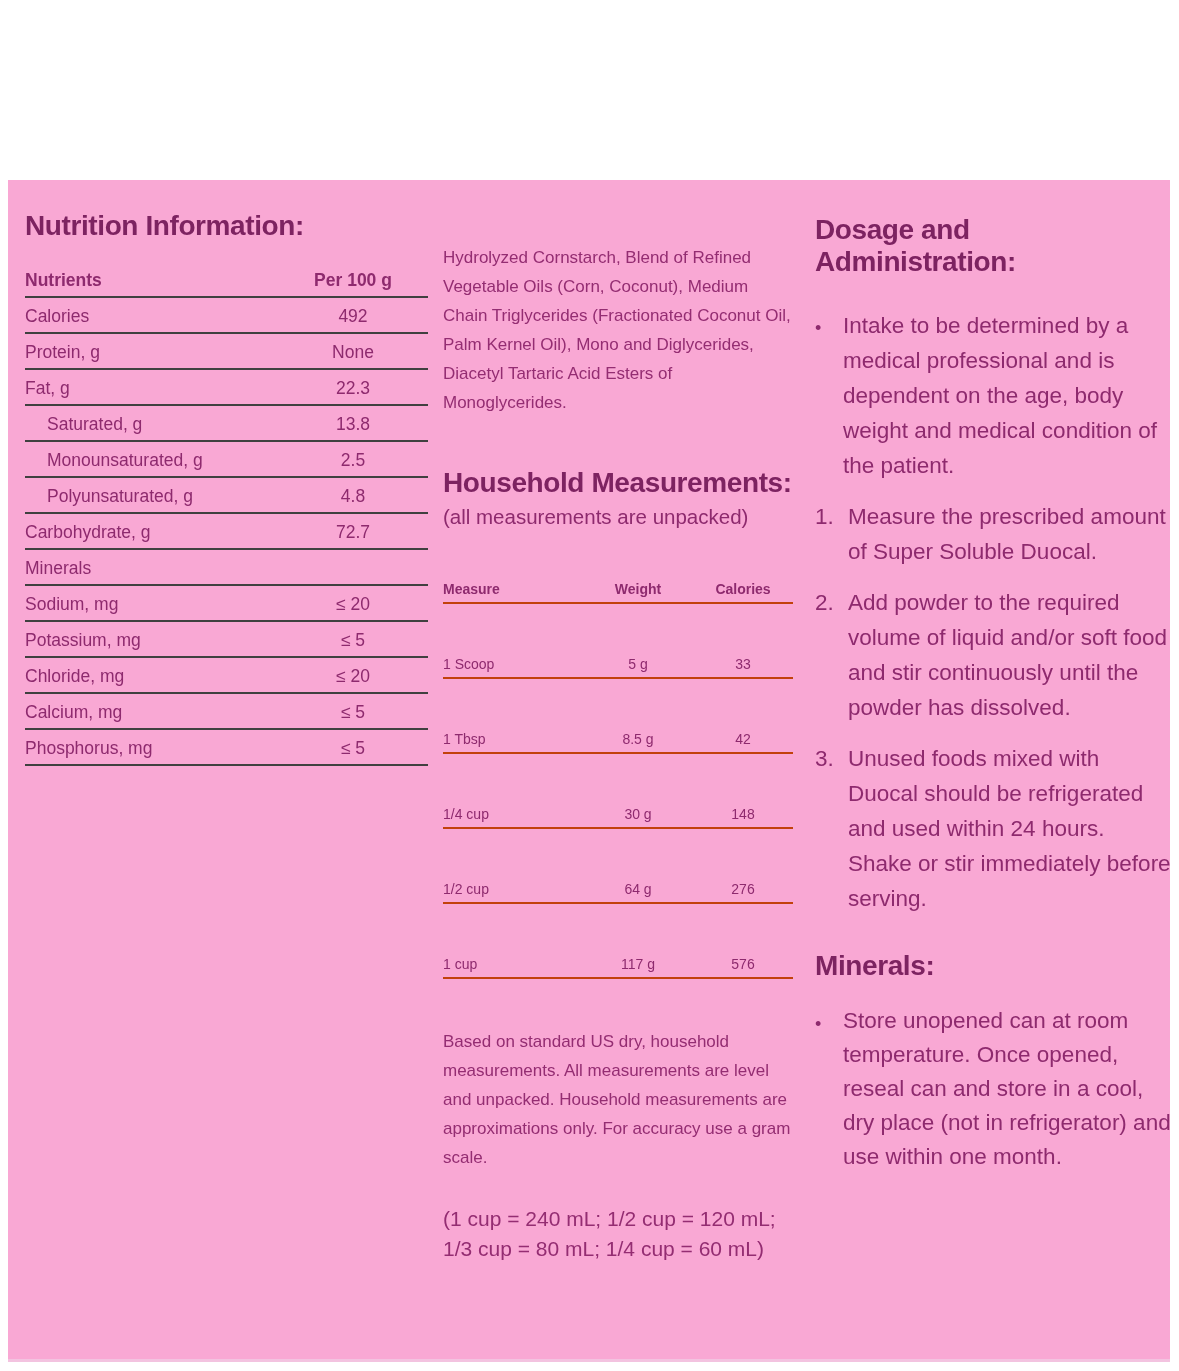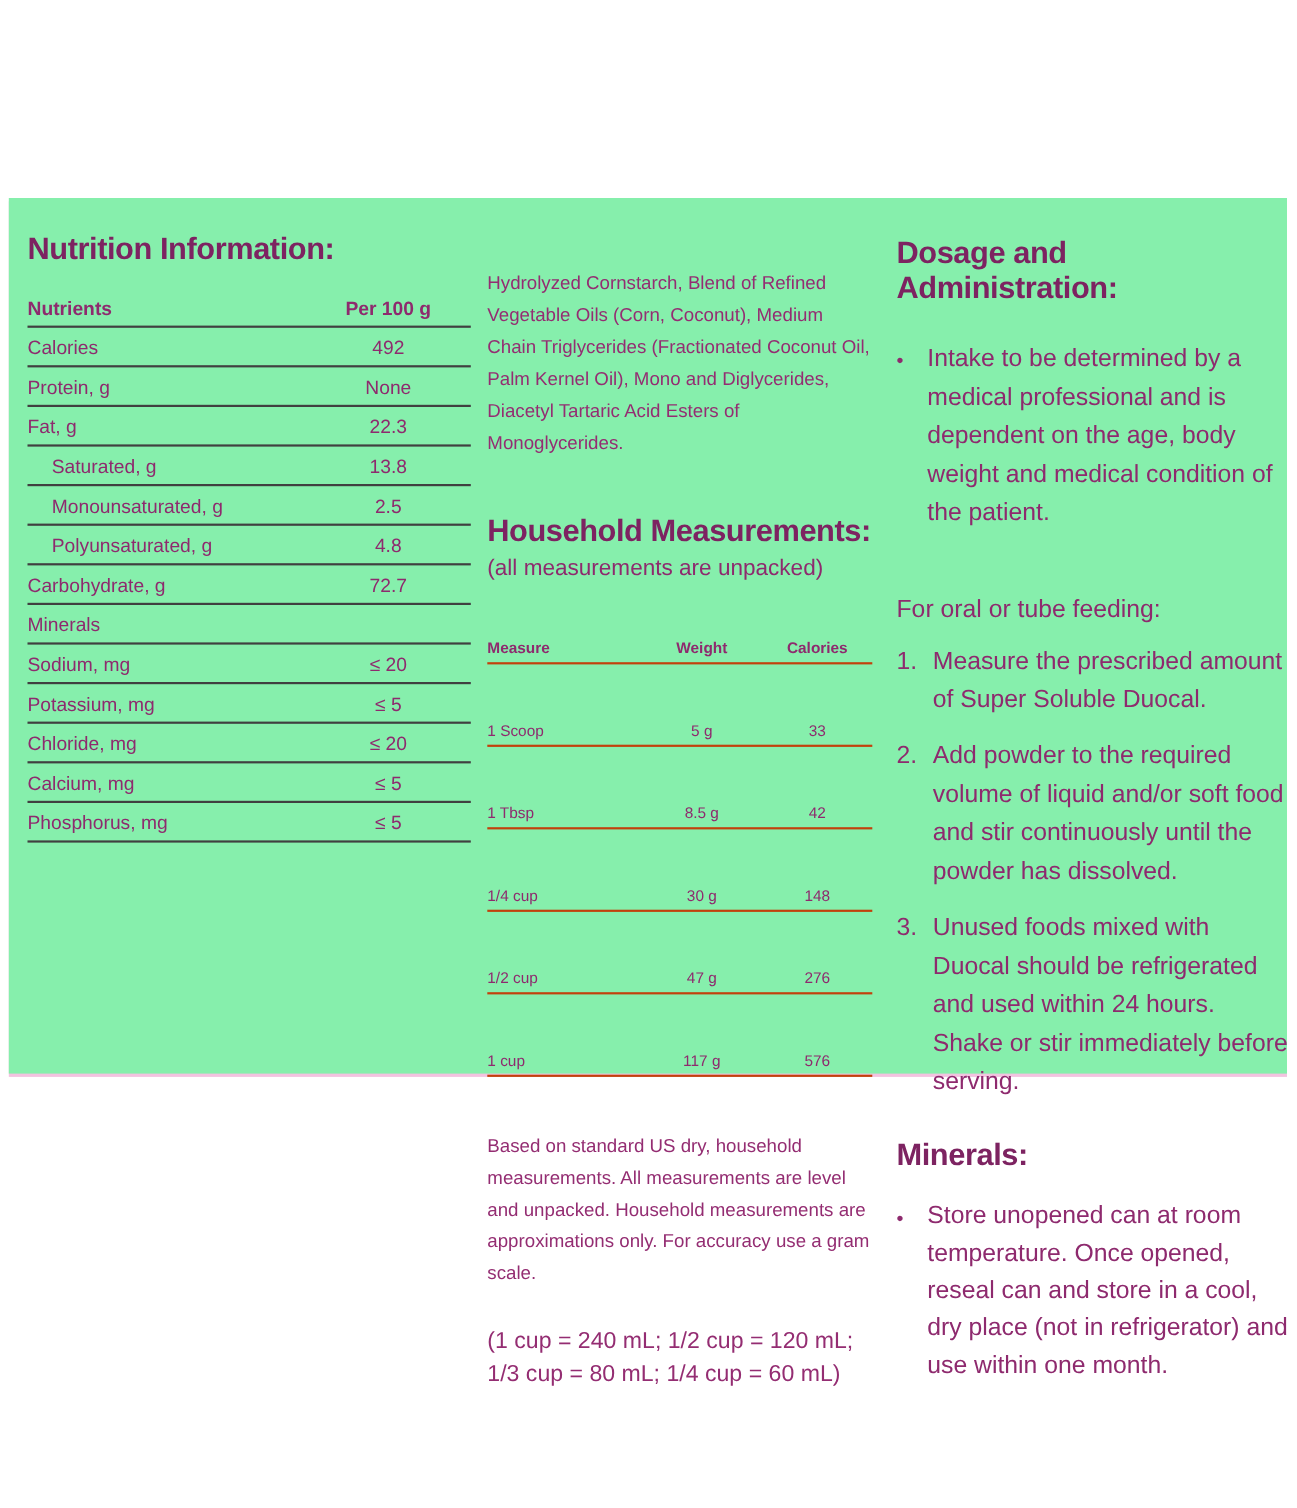--- a/index.html
+++ b/index.html
@@ -5,22 +5,22 @@
   html, body {
     margin: 0; padding: 0;
     width: 1179px; height: 1371px;
     background: #ffffff;
     font-family: "Liberation Sans", sans-serif;
     overflow: hidden;
   }
   .panel {
     position: absolute;
     left: 8px; top: 180px;
-    width: 1162px; height: 796px;
-    background: #86efac;
+    width: 1162px; height: 1179px;
+    background: #f9a8d4;
     box-shadow: 0 3px 0 #f3c3e0;
   }
   .section-title {
     margin: 0;
     font-size: 28px;
     font-weight: 700;
     color: #7d2361;
     letter-spacing: -0.4px;
   }
   
@@ -157,21 +157,21 @@
         <span class="hcell-c">8.5 g</span>
         <span class="hcell-c">42</span>
       </div>
       <div class="hrow">
         <span>1/4 cup</span>
         <span class="hcell-c">30 g</span>
         <span class="hcell-c">148</span>
       </div>
       <div class="hrow">
         <span>1/2 cup</span>
-        <span class="hcell-c">47 g</span>
+        <span class="hcell-c">64 g</span>
         <span class="hcell-c">276</span>
       </div>
       <div class="hrow">
         <span>1 cup</span>
         <span class="hcell-c">117 g</span>
         <span class="hcell-c">576</span>
       </div>
     </div>
 
     <p class="hm-note">Based on standard US dry, household measurements. All measurements are level and unpacked. Household measurements are approximations only. For accuracy use a gram scale.</p>
@@ -179,21 +179,20 @@
   </section>
 
   <section class="col3">
     <h1 class="section-title">Dosage and Administration:</h1>
 
     <div class="bullet-row">
       <span class="bullet-dot">•</span>
       <span class="bullet-text">Intake to be determined by a medical professional and is dependent on the age, body weight and medical condition of the patient.</span>
     </div>
 
-    <p class="feeding-intro">For oral or tube feeding:</p>
 
     <div class="step">
       <span class="step-num">1.</span>
       <span class="step-text">Measure the prescribed amount of Super Soluble Duocal.</span>
     </div>
     <div class="step">
       <span class="step-num">2.</span>
       <span class="step-text">Add powder to the required volume of liquid and/or soft food and stir continuously until the powder has dissolved.</span>
     </div>
     <div class="step">

